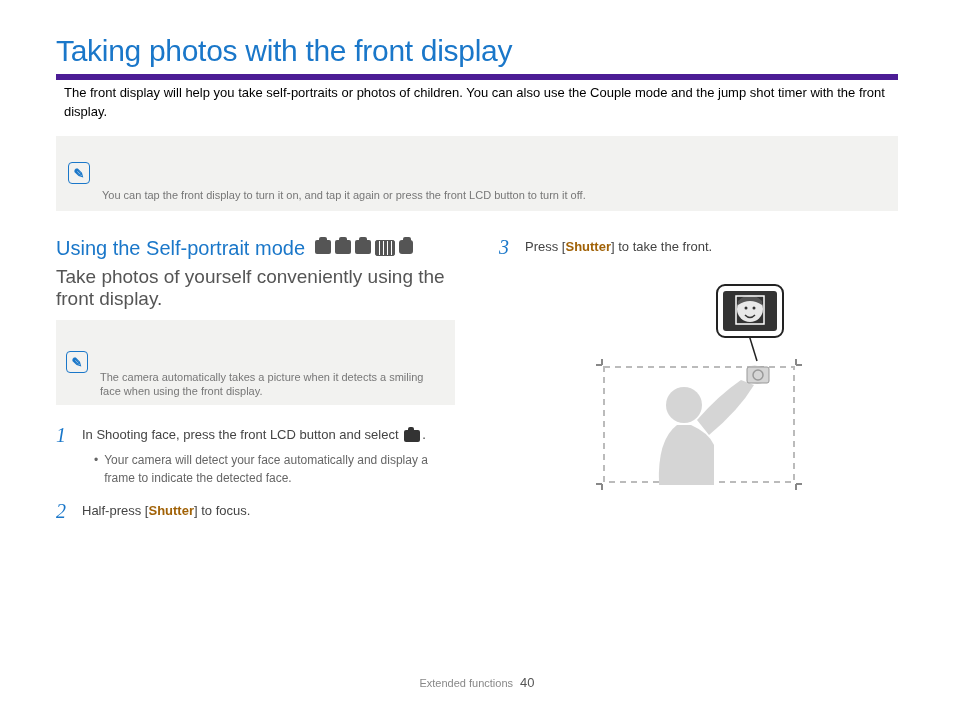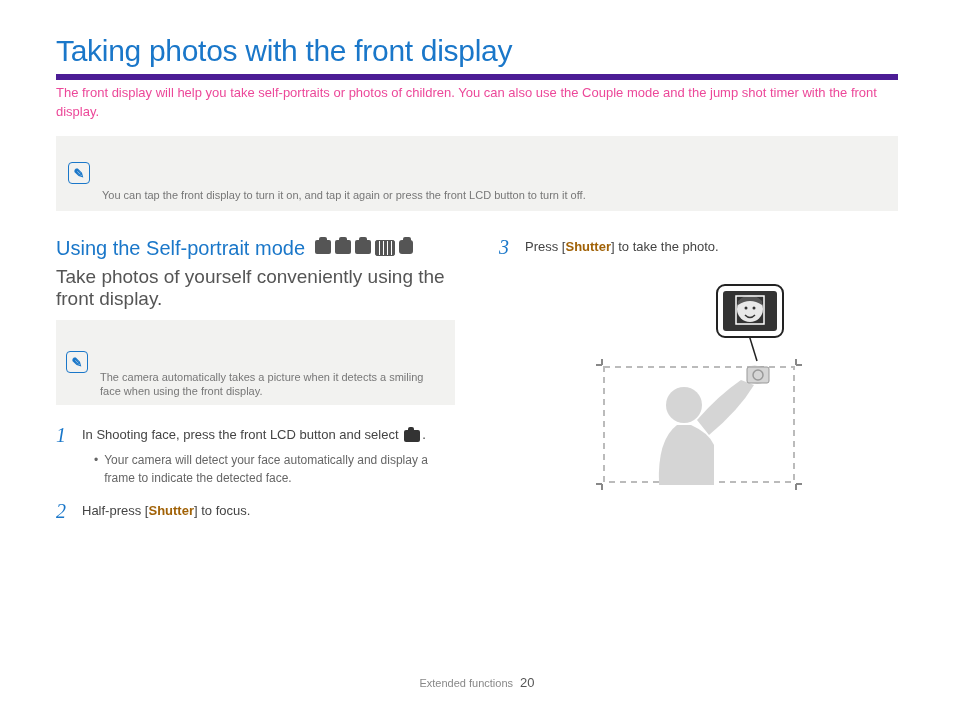--- a/index.html
+++ b/index.html
@@ -20,23 +20,23 @@
     font-size: 30px;
     font-weight: 400;
     color: #1a77c9;
     margin: 0 0 4px 0;
     padding-bottom: 6px;
     border-bottom: 6px solid #4c1d95;
     letter-spacing: -0.3px;
   }
   .intro {
     font-size: 13px;
-    color: #ec4899;
+    color: #000000;
     line-height: 1.45;
-    margin: 4px 0 14px 0;
+    margin: 4px 0 14px 8px;
   }
   .note-box {
     background: #f2f2f0;
     display: flex;
     align-items: center;
     gap: 12px;
     padding: 8px 12px;
     margin-bottom: 26px;
   }
   .note-box.small {
@@ -223,21 +223,21 @@
         <div class="step-body">
           <span>Half-press [</span><strong>Shutter</strong><span>] to focus.</span>
         </div>
       </div>
     </div>
 
     <div class="col">
       <div class="step">
         <div class="step-num">3</div>
         <div class="step-body">
-          <span>Press [</span><strong>Shutter</strong><span>] to take the photo.</span>
+          <span>Press [</span><strong>Shutter</strong><span>] to take the front.</span>
         </div>
       </div>
 
       <div class="illustration">
         <svg width="260" height="230" viewBox="0 0 260 230">
 
           <rect x="35" y="92" width="190" height="115" fill="none" stroke="#bbb" stroke-width="2" stroke-dasharray="6 5"></rect>
 
           <path d="M33 90 h-6 M33 90 v-6" stroke="#888" stroke-width="2"></path>
           <path d="M227 90 h6 M227 90 v-6" stroke="#888" stroke-width="2"></path>
@@ -270,15 +270,15 @@
 
             <rect x="167" y="21" width="28" height="28" fill="none" stroke="#fff" stroke-width="1.5"></rect>
           </g>
         </svg>
       </div>
     </div>
   </div>
 
   <div class="footer">
     <span>Extended functions</span>
-    <span class="pg">20</span>
+    <span class="pg">40</span>
   </div>
 </div>
 
 </body></html>

